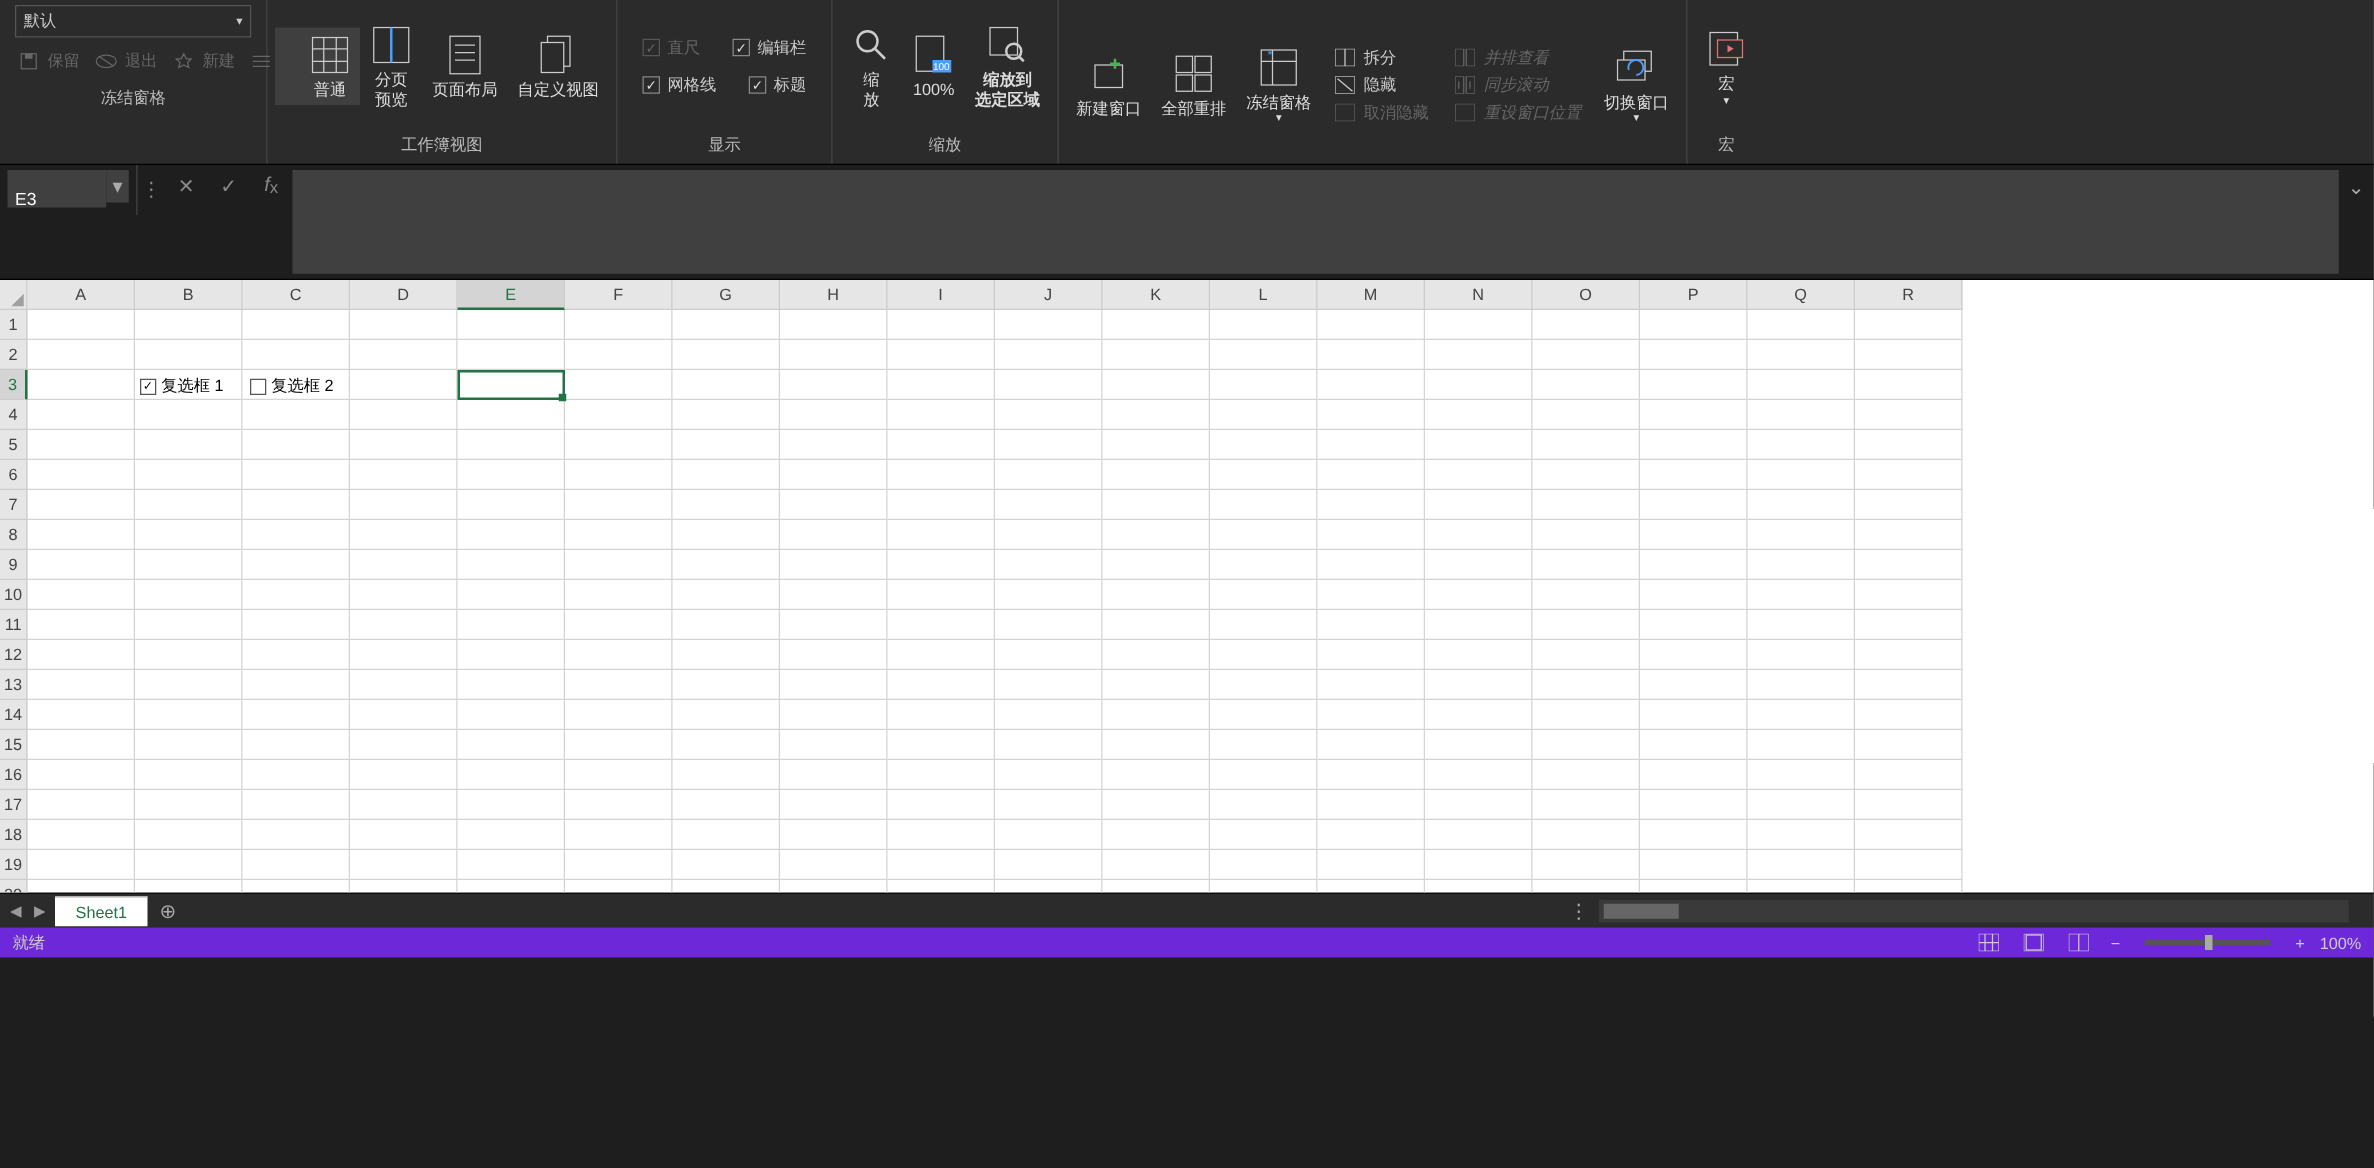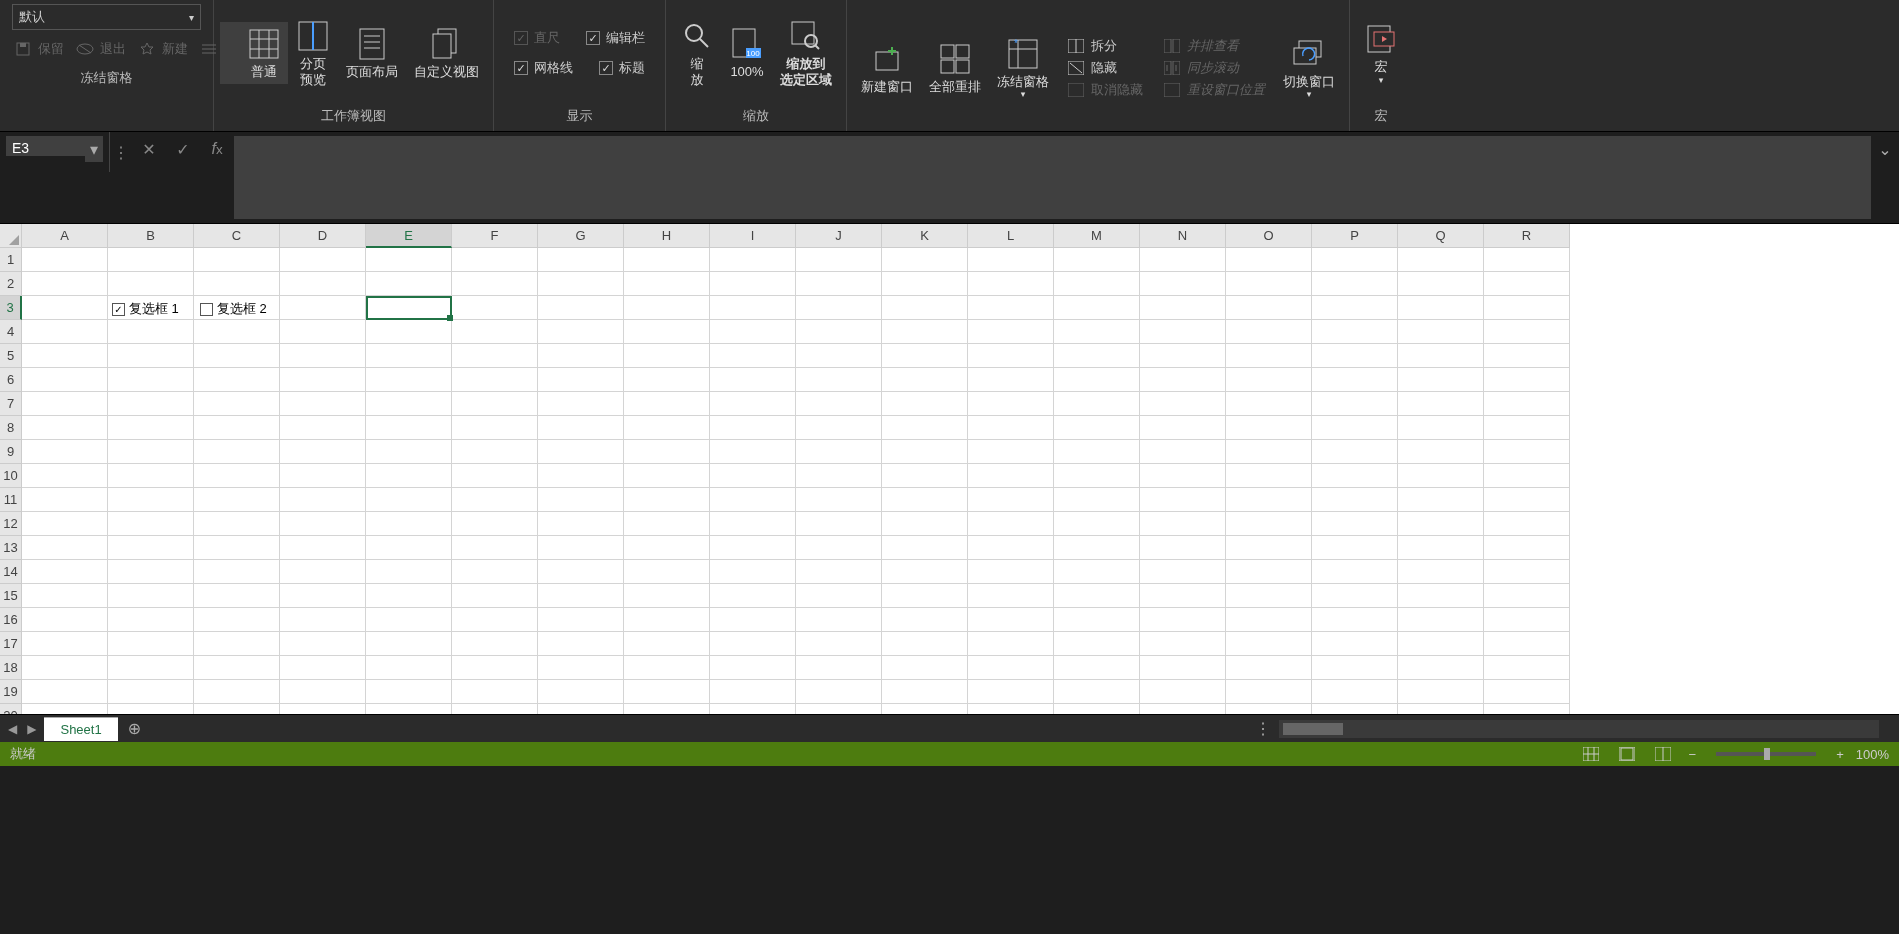--- a/index.html
+++ b/index.html
@@ -24,21 +24,21 @@
     .small-icon { width: 18px; height: 16px; margin-right: 6px; display: inline-flex; align-items: center; justify-content: center; }
     .arrow-down { font-size: 9px; display: block; text-align: center; }
 
     
     .style-row { display: flex; align-items: center; padding: 4px 6px; gap: 6px; }
     .style-combo { flex: 1; height: 26px; background: #2b2b2b; border: 1px solid #555; color: #ccc; padding: 2px 6px; font-size: 13px; display: flex; align-items: center; justify-content: space-between; }
     
     
     .formula-bar { height: 92px; background: #1e1e1e; border-bottom: 1px solid #000; display: flex; }
     .name-box { width: 110px; display: flex; align-items: flex-start; padding: 4px 6px; border-right: 1px solid #444; height: 40px; }
-    .name-box-input { flex: 1; color: #fff; font-size: 14px; background: #404040; border: none; height: 20px; padding: 4px 6px; }
+    .name-box-input { flex: 1; color: #fff; font-size: 14px; background: #404040; border: none; height: 20px; padding: 15px 6px; }
     .name-box-arrow { width: 18px; height: 26px; display: flex; align-items: center; justify-content: center; background: #404040; color: #aaa; }
     .fx-buttons { display: flex; align-items: flex-start; padding-top: 4px; }
     .fx-btn { width: 34px; height: 26px; display: flex; align-items: center; justify-content: center; color: #888; cursor: pointer; }
     .fx-divider { width: 22px; display: flex; align-items: center; justify-content: center; height: 40px; color: #888; cursor: pointer; }
     .formula-input { flex: 1; background: #404040; margin: 4px 0 4px 0; color: #fff; padding: 4px 8px; font-size: 14px; }
     .formula-expand { width: 28px; display: flex; align-items: flex-start; justify-content: center; padding-top: 8px; color: #aaa; cursor: pointer; }
 
     
     .grid-area { position: relative; height: 490px; display: flex; background: #fff; }
     .select-all { width: 22px; height: 24px; background: #e6e6e6; border-right: 1px solid #ccc; border-bottom: 1px solid #ccc; position: relative; }
@@ -64,21 +64,21 @@
     .sheet-bar { height: 28px; background: #2b2b2b; display: flex; align-items: center; border-top: 1px solid #000; }
     .sheet-nav { display: flex; padding: 0 8px; gap: 10px; color: #999; }
     .sheet-nav span { cursor: pointer; font-size: 12px; }
     .sheet-tab { background: #fff; color: #217346; padding: 4px 16px; font-size: 13px; border-top: 1px solid #aaa; }
     .sheet-add { color: #aaa; padding: 0 10px; cursor: pointer; font-size: 16px; }
     .sheet-dots { margin-left: auto; margin-right: 8px; color: #aaa; cursor: pointer; }
     .sheet-scroll { flex: 0 0 auto; width: 600px; height: 18px; background: #3a3a3a; margin-right: 20px; position: relative; }
     .sheet-scroll-thumb { position: absolute; left: 4px; top: 3px; width: 60px; height: 12px; background: #666; }
 
     
-    .status-bar { height: 24px; background: #4d7c0f; display: flex; align-items: center; padding: 0 10px; font-size: 13px; color: #ccc; }
+    .status-bar { height: 24px; background: #6d28d9; display: flex; align-items: center; padding: 0 10px; font-size: 13px; color: #ccc; }
     .status-right { margin-left: auto; display: flex; align-items: center; gap: 8px; }
     .view-btn { width: 28px; height: 20px; display: flex; align-items: center; justify-content: center; cursor: pointer; color: #ccc; }
     .zoom-slider { width: 100px; height: 4px; background: #555; position: relative; margin: 0 8px; }
     .zoom-thumb { position: absolute; left: 48px; top: -4px; width: 6px; height: 12px; background: #aaa; }
     .zoom-btn { cursor: pointer; padding: 0 4px; }
 
     svg { display: block; }
   </style>
 </head>
 <body>

